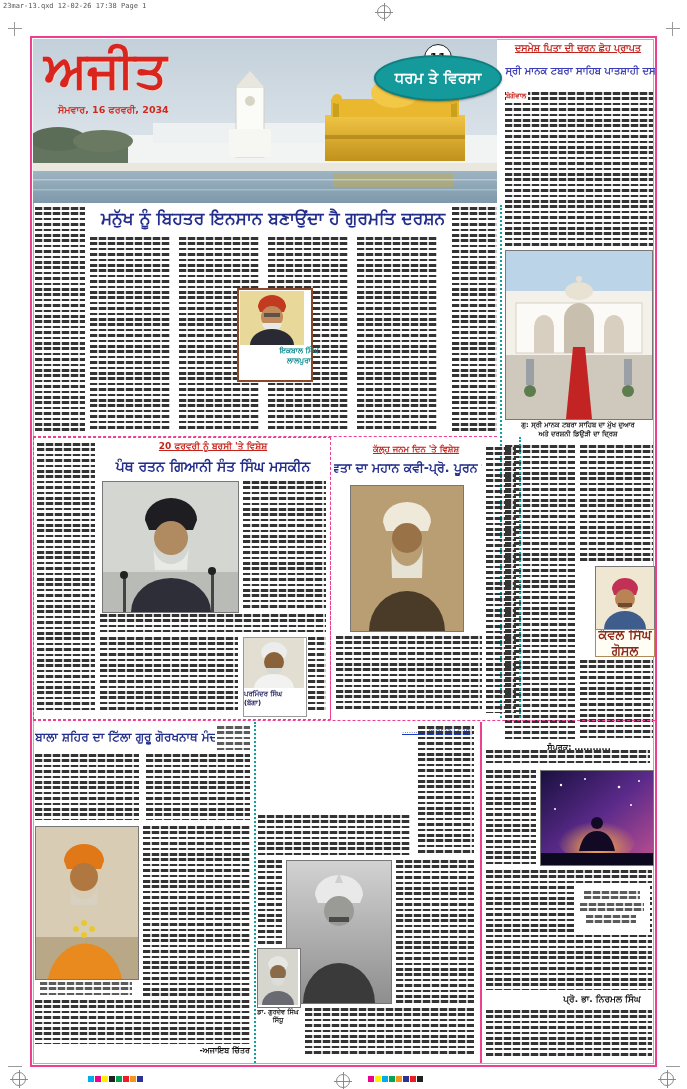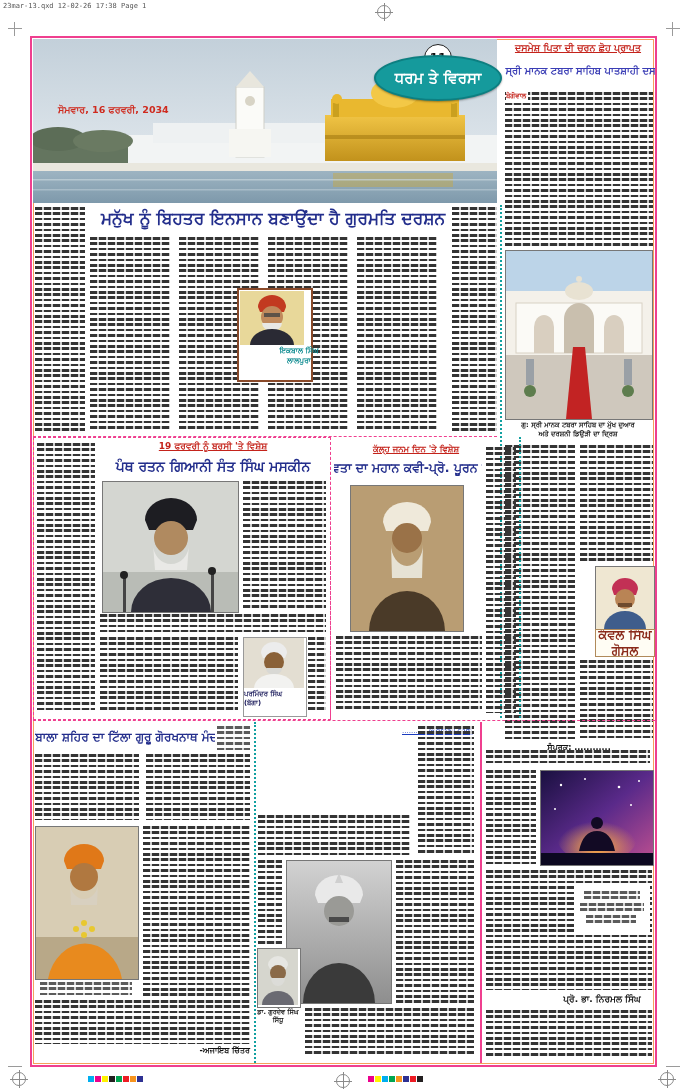--- a/index.html
+++ b/index.html
@@ -93,20 +93,21 @@
 
       <rect x="0" y="124" width="464" height="8" fill="#e9e7de"></rect>
 
       <rect x="0" y="132" width="464" height="32" fill="url(#water)"></rect>
       <rect x="300" y="134" width="120" height="14" fill="#c9a93f" opacity=".45"></rect>
       <rect x="0" y="140" width="464" height="1.5" fill="#c6d4dc" opacity=".7"></rect>
       <rect x="0" y="150" width="464" height="1.5" fill="#c6d4dc" opacity=".5"></rect>
     </svg>
   </div>
 
+  <div class="abs" style="left:44px;top:40px;width:230px;height:62px;color:#d9251d;font-weight:bold;font-size:50px;line-height:60px;text-shadow:1px 1px 0 #f7d8cc;white-space:nowrap;">ਅਜੀਤ</div>
   <div class="abs" style="left:58px;top:104px;font-size:9.5px;font-weight:bold;color:#cf2a1e;white-space:nowrap;">ਸੋਮਵਾਰ, 16 ਫਰਵਰੀ, 2034</div>
 
   <div class="abs" style="left:424px;top:44px;width:26px;height:26px;border:1.5px solid #222;border-radius:50%;background:#fff;display:flex;align-items:center;justify-content:center;font-size:12px;font-weight:bold;color:#111;">11</div>
 
   <div class="abs" style="left:374px;top:55px;width:124px;height:42px;background:#159a9c;border:2px solid #0d7f81;border-radius:50%;display:flex;align-items:center;justify-content:center;color:#fff;font-weight:bold;font-size:15px;box-shadow:0 1px 2px rgba(0,0,0,.35);">ਧਰਮ ਤੇ ਵਿਰਸਾ</div>
 
   <div class="kicker abs" style="left:503px;top:42px;width:150px;font-size:9.5px;">ਦਸਮੇਸ਼ ਪਿਤਾ ਦੀ ਚਰਨ ਛੋਹ ਪ੍ਰਾਪਤ</div>
   <div class="hblue nowrap abs" style="left:501px;top:58px;width:154px;height:26px;font-size:10px;color:#3a3db5;">ਗੁ: ਸ੍ਰੀ ਮਾਨਕ ਟਬਰਾ ਸਾਹਿਬ ਪਾਤਸ਼ਾਹੀ ਦਸਵੀਂ</div>
   <div class="bt" style="left:505px;top:92px;width:148px;height:156px;"></div>
   <div class="abs" style="left:506px;top:92px;font-size:7px;font-weight:bold;color:#c4231b;background:#fff;padding-right:2px;">ਬੇਗੋਵਾਲ</div>
@@ -178,21 +179,21 @@
   <div class="abs dotted-v" style="left:500px;top:205px;width:0;height:513px;"></div>
   <div class="abs" style="left:33px;top:436px;width:464px;border-top:1px dashed #ef3f8f;"></div>
   <div class="abs" style="left:330px;top:437px;width:0;height:281px;border-left:1px dashed #ef3f8f;"></div>
   <div class="abs dotted-v" style="left:519px;top:437px;width:0;height:281px;"></div>
   <div class="abs" style="left:33px;top:720px;width:622px;border-top:1px dashed #ef3f8f;"></div>
   <div class="abs dotted-v" style="left:254px;top:722px;width:0;height:341px;"></div>
   <div class="abs" style="left:480px;top:722px;width:2px;height:341px;background:#ef3f8f;"></div>
 
   <div class="abs" style="left:33px;top:437px;width:296px;height:281px;border:1px dashed #ef3f8f;"></div>
   <div class="bt" style="left:37px;top:443px;width:58px;height:270px;"></div>
-  <div class="kicker abs" style="left:100px;top:441px;width:226px;font-size:9px;">19 ਫਰਵਰੀ ਨੂੰ ਬਰਸੀ 'ਤੇ ਵਿਸ਼ੇਸ਼</div>
+  <div class="kicker abs" style="left:100px;top:441px;width:226px;font-size:9px;">20 ਫਰਵਰੀ ਨੂੰ ਬਰਸੀ 'ਤੇ ਵਿਸ਼ੇਸ਼</div>
   <div class="hblue nowrap abs" style="left:98px;top:454px;width:230px;height:24px;font-size:14px;">ਪੰਥ ਰਤਨ ਗਿਆਨੀ ਸੰਤ ਸਿੰਘ ਮਸਕੀਨ</div>
   <div class="abs photoframe" style="left:102px;top:481px;width:135px;height:130px;">
     <svg width="135" height="130" viewBox="0 0 135 130" xmlns="http://www.w3.org/2000/svg">
       <rect width="135" height="130" fill="#d4d6d1"></rect>
       <rect y="90" width="135" height="40" fill="#b9bcb6"></rect>
       <path d="M42 38 a26 22 0 0 1 52 0 l-4 10 h-44 z" fill="#1d1d22"></path>
       <circle cx="68" cy="56" r="17" fill="#b08a60"></circle>
       <path d="M50 62 a18 20 0 0 0 36 0 l-2 26 h-32 z" fill="#e9e9e6"></path>
       <path d="M28 130 a40 34 0 0 1 80 0 z" fill="#2e2e38"></path>
       <rect x="20" y="96" width="3" height="34" fill="#444"></rect>

